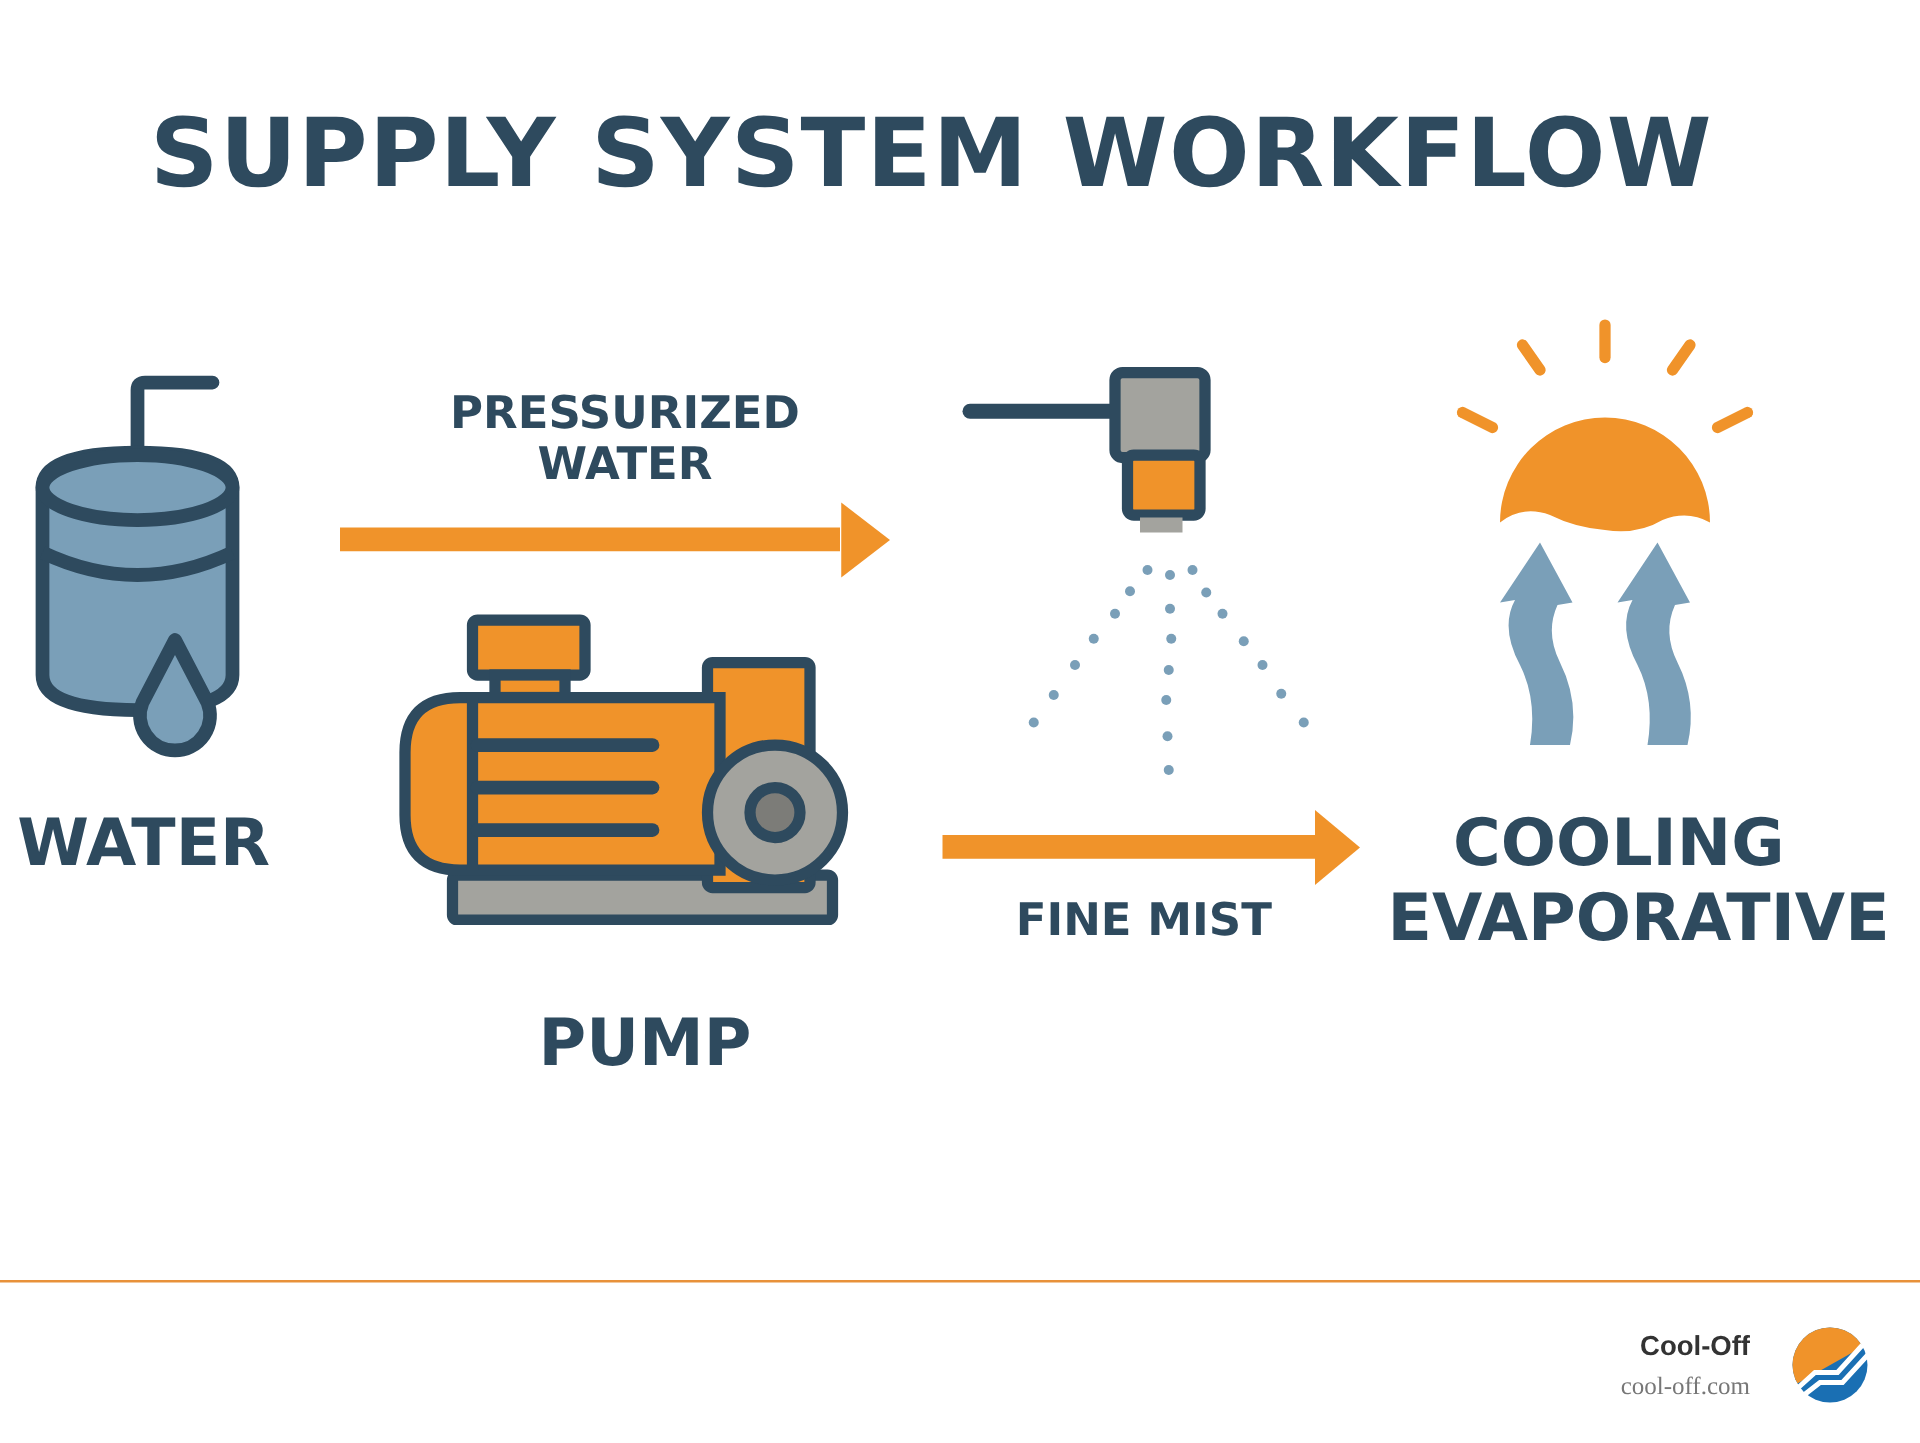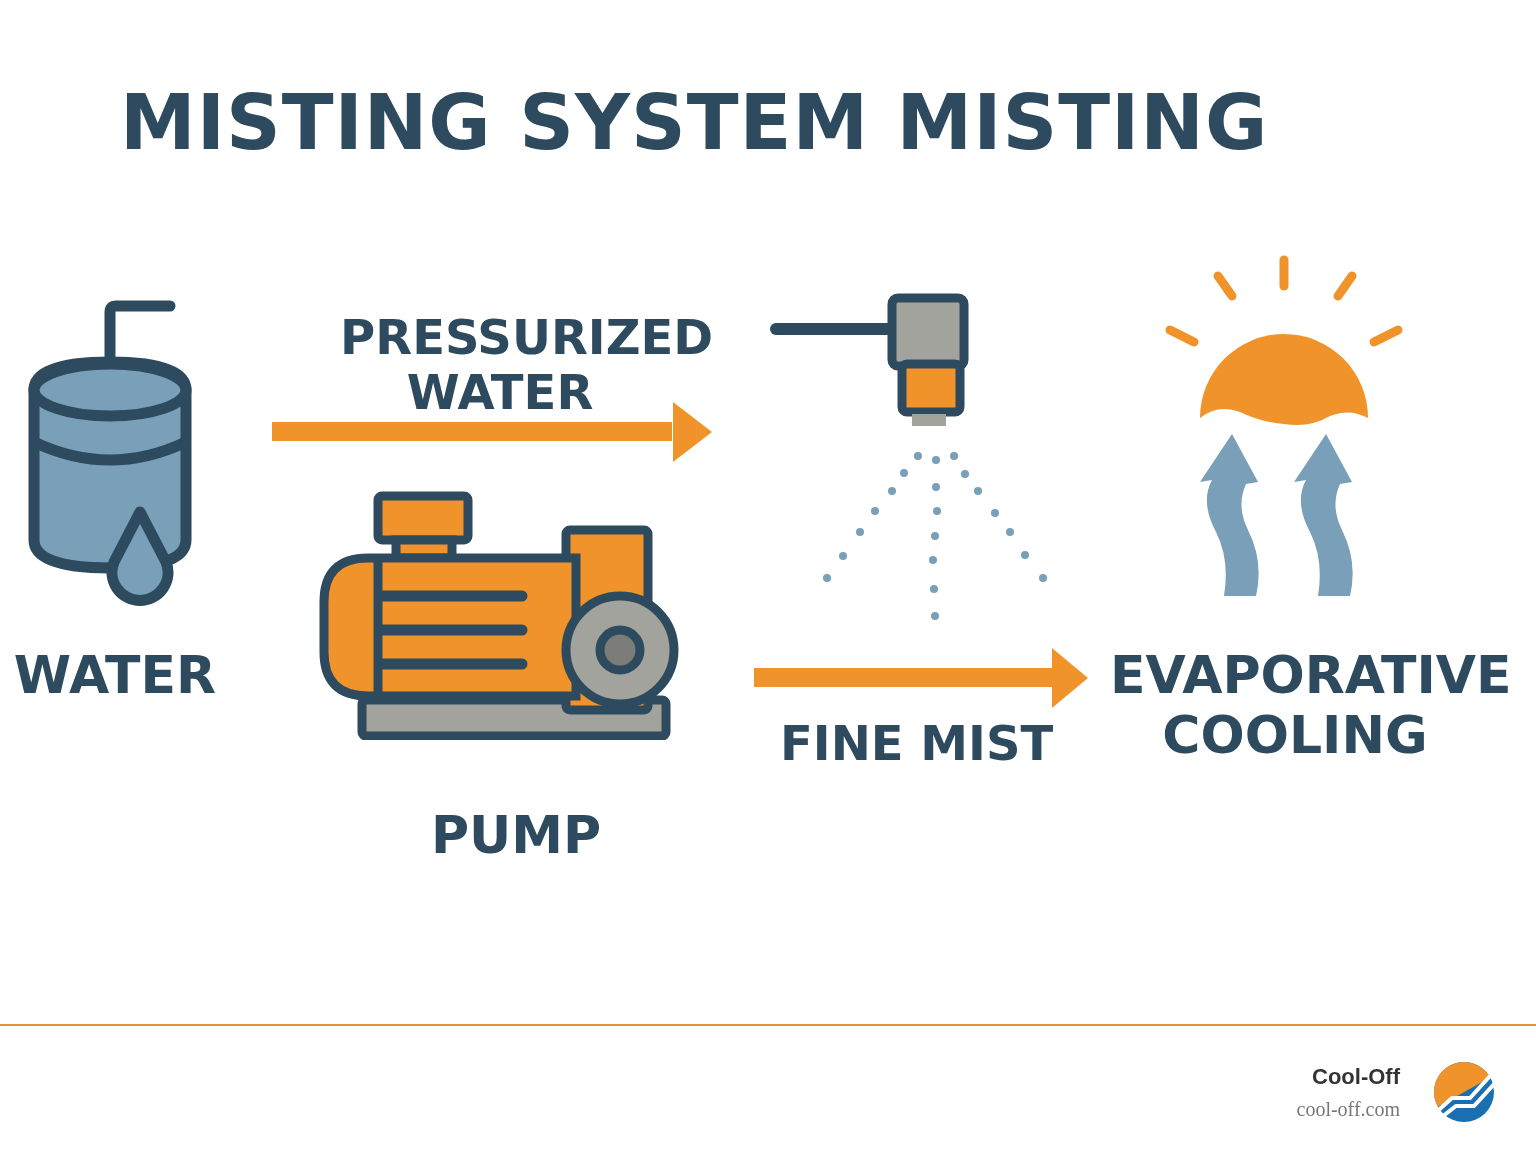--- a/index.html
+++ b/index.html
@@ -1,29 +1,29 @@
 <!DOCTYPE html>
 <html><head>
 <meta charset="utf-8">
 <style>
   html,body{margin:0;padding:0;background:#ffffff;}
   body{width:1536px;height:1154px;position:relative;overflow:hidden;font-family:"DejaVu Sans",sans-serif;}
   .abs{position:absolute;}
   .title{left:120px;top:78px;font-size:76px;font-weight:bold;color:#2e4a5e;letter-spacing:1px;white-space:nowrap;}
   .lbl{font-weight:bold;color:#2e4a5e;text-align:center;line-height:1.15;white-space:nowrap;}
   .l-big{font-size:52px;}
-  .l-mid{font-size:48px;}
+  .l-mid{font-size:36px;}
   .footer-line{left:0;top:1024px;width:1536px;height:2px;background:#e8913a;}
   .brand-name{right:136px;top:1064px;font-family:"Liberation Sans",sans-serif;font-weight:bold;font-size:22px;color:#333;text-align:center;}
   .brand-url{right:136px;top:1098px;font-family:Liberation Serif, serif;font-size:20px;color:#777;text-align:right;}
 </style>
 </head>
 <body>
 
-<div class="abs title">MISTING SYSTEM MISTING</div>
+<div class="abs title">SUPPLY SYSTEM WORKFLOW</div>
 
 <svg class="abs" style="left:28px;top:300px" width="170" height="310" viewBox="0 0 170 310">
   <path d="M82 80 V12 Q82 6 88 6 H142" fill="none" stroke="#2e4a5e" stroke-width="11" stroke-linecap="round"></path>
   <path d="M6 90 Q6 62 82 62 Q158 62 158 90 V240 Q158 268 82 268 Q6 268 6 240 Z" fill="#7a9fb8" stroke="#2e4a5e" stroke-width="11"></path>
   <ellipse cx="82" cy="90" rx="76" ry="26" fill="#7a9fb8" stroke="#2e4a5e" stroke-width="11"></ellipse>
   <path d="M6 142 Q82 178 158 142" fill="none" stroke="#2e4a5e" stroke-width="11"></path>
   <path d="M112 212 L86 262 A28 28 0 1 0 138 262 Z" fill="#7a9fb8" stroke="#2e4a5e" stroke-width="11" stroke-linejoin="round"></path>
 </svg>
 
 <div class="abs lbl l-big" style="left:0;top:646px;width:230px">
@@ -100,22 +100,22 @@
     <line x1="238" y1="80" x2="214" y2="92"></line>
   </g>
   <path d="M40 168 A84 84 0 1 1 208 168 Q190 158 170 166 Q150 178 124 174 Q100 172 80 162 Q58 154 40 168 Z" fill="#f0932a"></path>
   <g fill="#7a9fb8">
     <path d="M64 346 Q70 310 56 282 Q40 252 52 230 L40 232 L72 184 L98 232 L86 234 Q76 256 88 280 Q104 312 96 346 Z"></path>
     <path d="M158 346 Q164 310 150 282 Q134 252 146 230 L134 232 L166 184 L192 232 L180 234 Q170 256 182 280 Q198 312 190 346 Z"></path>
   </g>
 </svg>
 
 <div class="abs lbl l-big" style="left:1110px;top:646px;width:370px">
+  <div>COOLING</div>
   <div>EVAPORATIVE</div>
-  <div>COOLING</div>
 </div>
 
 <div class="abs footer-line"></div>
 <div class="abs brand-name">Cool-Off</div>
 <div class="abs brand-url">cool-off.com</div>
 <svg class="abs" style="left:1432px;top:1060px" width="64" height="64" viewBox="0 0 64 64">
   <defs>
       <clipPath id="lc">
         <circle cx="32" cy="32" r="30"></circle>
       </clipPath>

